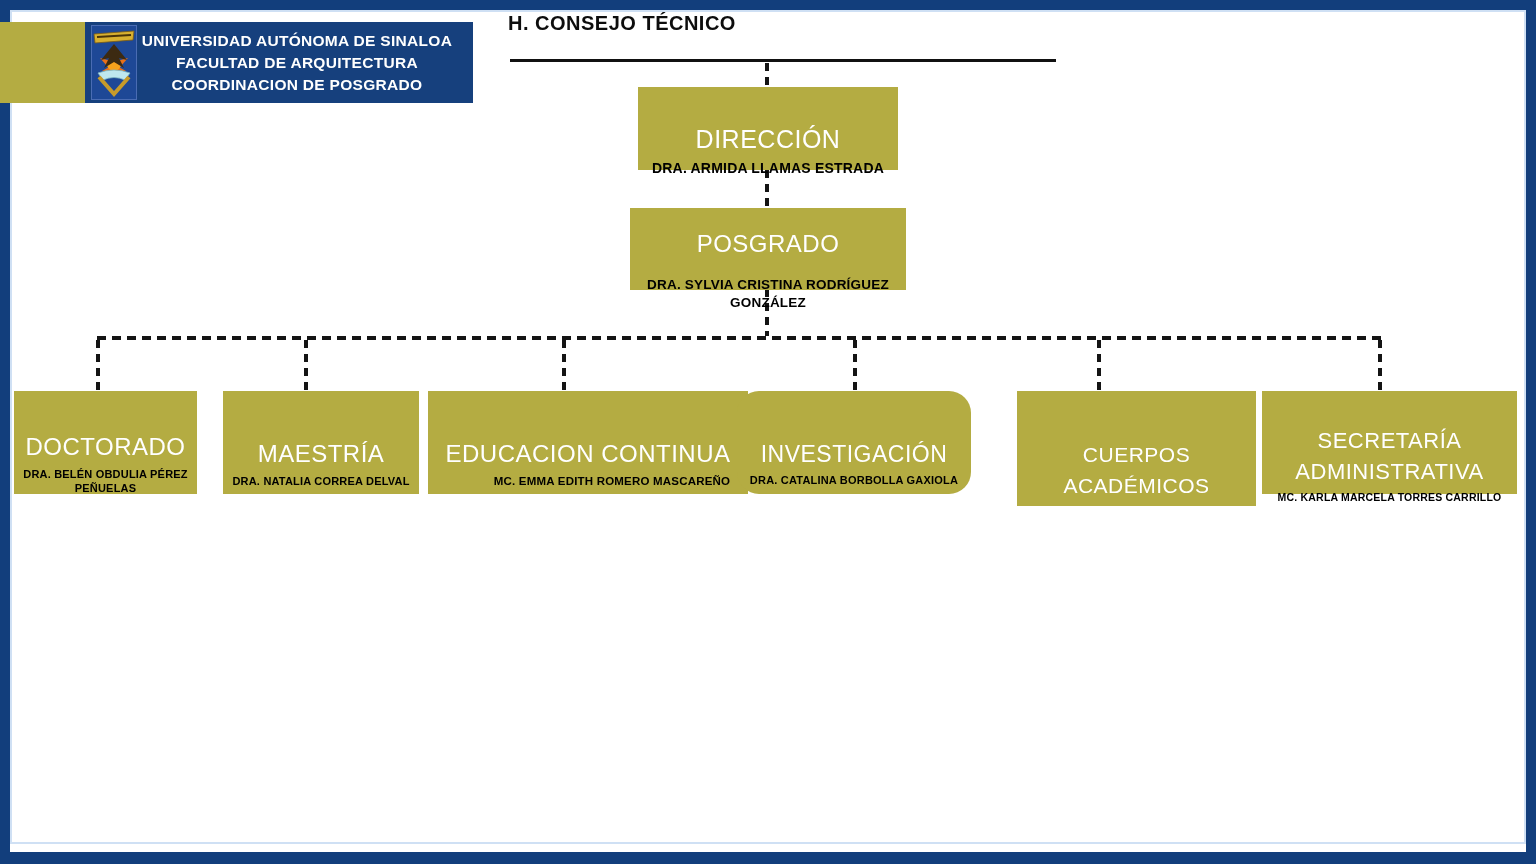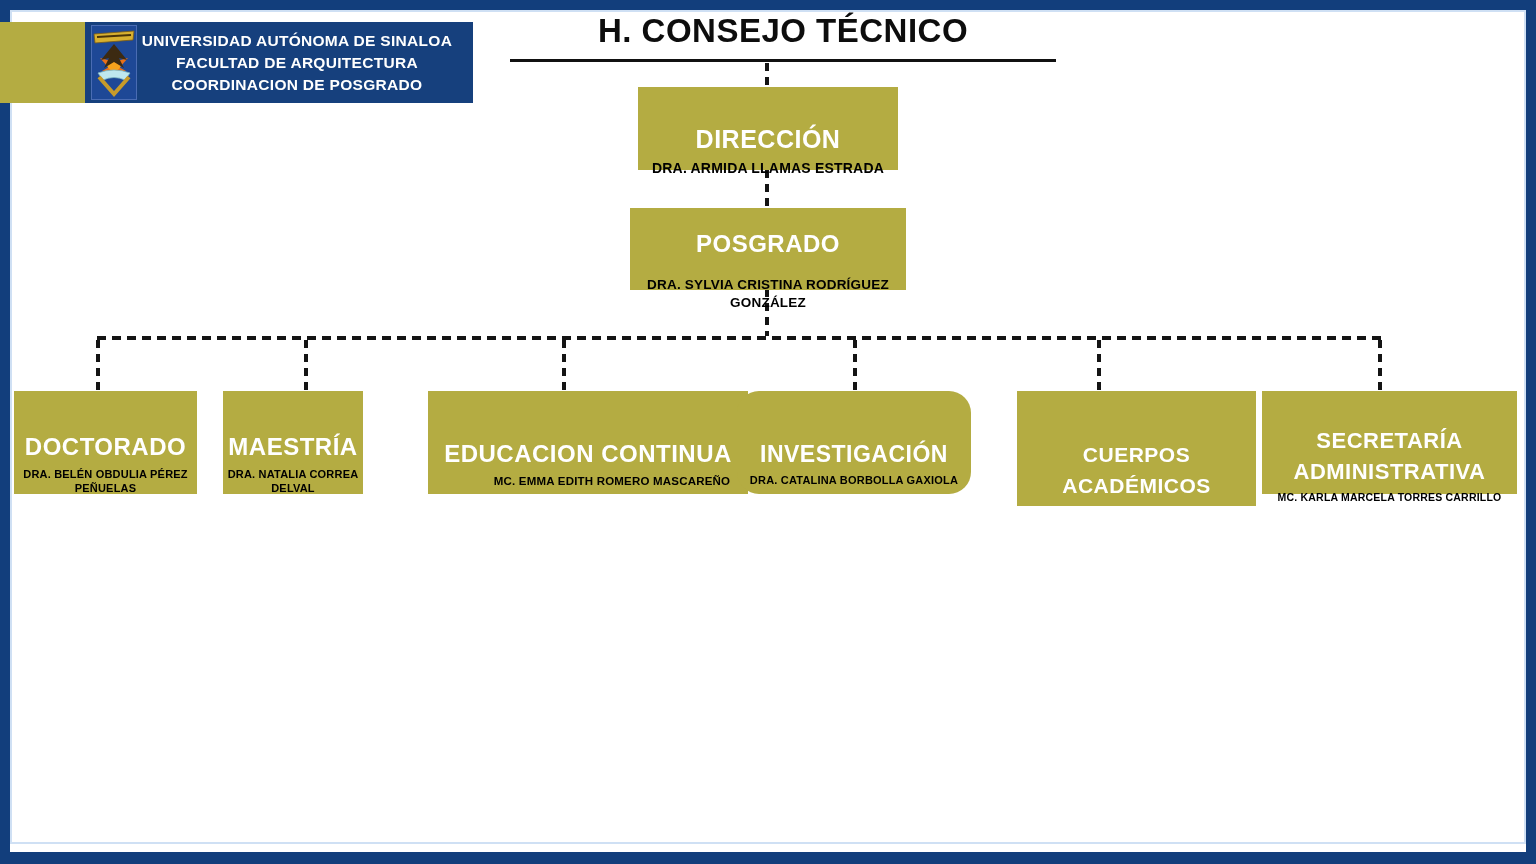--- a/index.html
+++ b/index.html
@@ -18,50 +18,50 @@
     border:2px solid #cfe0f4;z-index:1;pointer-events:none;}
   
   .accent-chip{position:absolute;left:0;top:22px;width:85px;height:81px;background:#b4ac42;z-index:3;}
   .header-bar{position:absolute;left:85px;top:22px;width:388px;height:81px;background:#16407d;z-index:3;}
   .logo{position:absolute;left:6px;top:3px;}
   .header-text{position:absolute;left:56px;right:20px;top:0;height:81px;
     display:flex;flex-direction:column;justify-content:center;align-items:center;}
   .header-line{color:#ffffff;font-weight:bold;font-size:15.5px;line-height:22px;
     letter-spacing:.3px;white-space:nowrap;text-align:center;}
   
-  .org-title{position:absolute;left:508px;top:12px;width:550px;text-align:center;
-    color:#0d0d0d;font-weight:bold;font-size:33px;letter-spacing:.5px;white-space:nowrap;}
+  .org-title{position:absolute;left:508px;top:12px;width:550px;text-align:left;
+    color:#0d0d0d;font-weight:bold;font-size:20px;letter-spacing:.5px;white-space:nowrap;}
   .title-underline{position:absolute;left:510px;top:59px;width:546px;height:3px;background:#111111;}
   
   .vdash{position:absolute;width:4px;
     background:repeating-linear-gradient(180deg,#141414 0 8px,transparent 8px 14px);}
   .hdash{position:absolute;height:4px;
     background:repeating-linear-gradient(90deg,#141414 0 9px,transparent 9px 15px);}
   .v-title-dir{left:765px;top:63px;height:24px;}
   .v-dir-pos{left:765px;top:170px;height:38px;}
   .v-pos-bus{left:765px;top:289px;height:47px;}
   .h-bus{left:97px;top:336px;width:1285px;}
   .stub{top:340px;height:51px;}
   .stub-doctorado{left:96px;} .stub-maestria{left:304px;} .stub-educacion{left:562px;}
   .stub-investigacion{left:853px;} .stub-cuerpos{left:1097px;} .stub-secretaria{left:1378px;}
   
   .node{position:absolute;background:#b4ac42;display:flex;flex-direction:column;
     align-items:center;justify-content:center;text-align:center;box-sizing:border-box;}
-  .role{color:#ffffff;font-weight:bold;letter-spacing:.5px;line-height:1.2;margin-top:44px;}
+  .role{color:#ffffff;font-weight:normal;letter-spacing:.5px;line-height:1.2;margin-top:44px;}
   .person{color:#000000;font-weight:bold;letter-spacing:.2px;line-height:1.35;margin-top:5px;}
   .node-direccion{left:638px;top:87px;width:260px;height:83px;}
   .node-direccion .role{font-size:25px;}
   .node-direccion .person{font-size:14px;}
   .node-posgrado{left:630px;top:208px;width:276px;height:82px;}
   .node-posgrado .role{font-size:24px;}
   .node-posgrado .person{font-size:13.5px;margin-top:17px;}
   .node-doctorado{left:14px;top:391px;width:183px;height:103px;}
   .node-doctorado .role{font-size:24px;}
   .node-doctorado .person{font-size:11px;}
-  .node-maestria{left:223px;top:391px;width:140px;height:103px;}
+  .node-maestria{left:223px;top:391px;width:196px;height:103px;}
   .node-maestria .role{font-size:24px;}
   .node-maestria .person{font-size:11px;}
   .node-educacion{left:428px;top:391px;width:320px;height:103px;}
   .node-educacion .role{font-size:24px;}
   .node-educacion .person{font-size:11.5px;padding-left:48px;}
   .node-investigacion{left:737px;top:391px;width:234px;height:103px;border-radius:22px;}
   .node-investigacion .role{font-size:23px;}
   .node-investigacion .person{font-size:11px;}
   .node-cuerpos{left:1017px;top:391px;width:239px;height:115px;padding:0 30px;}
   .node-cuerpos .role{font-size:21px;line-height:1.45;}

